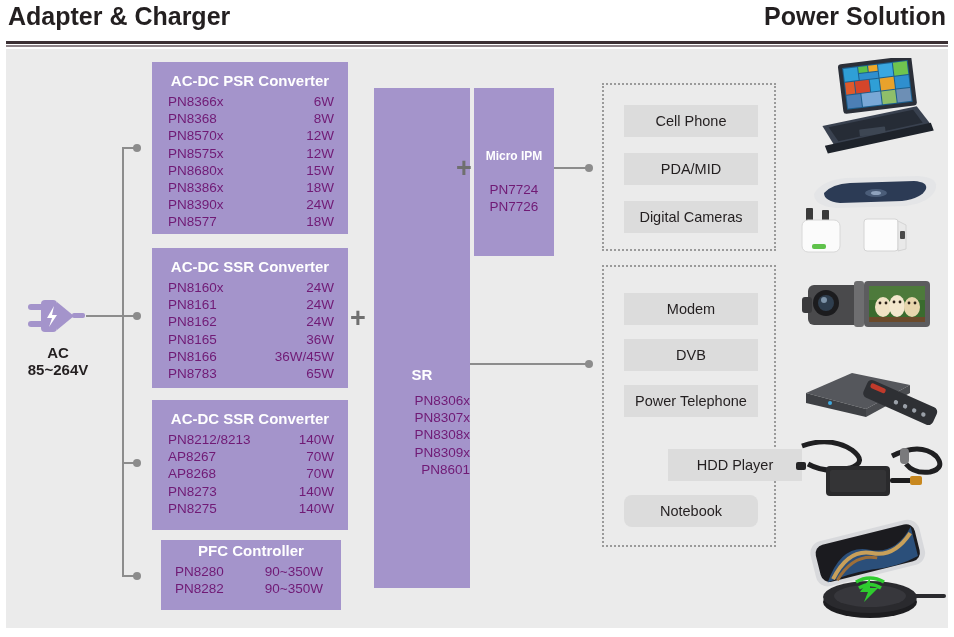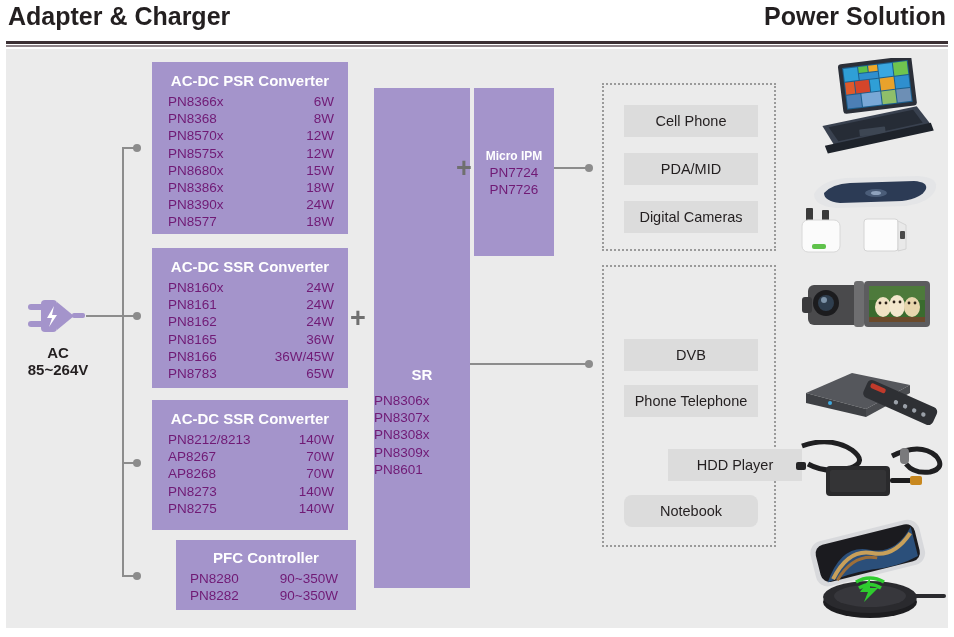--- a/index.html
+++ b/index.html
@@ -22,33 +22,33 @@
   .pblock .ttl{color:#ffffff;font-weight:bold;text-align:center;font-size:15px;line-height:17px;}
   .rows{margin-top:4px;}
   .row{display:flex;justify-content:space-between;color:#701a75;font-size:13.5px;line-height:17.2px;padding:0 14px 0 16px;white-space:nowrap;}
   .row .pn{text-align:left;}
   .row .wt{text-align:right;}
 
   
   #blk-psr{left:152px;top:62px;width:196px;height:172px;padding-top:10px;}
   #blk-ssr1{left:152px;top:248px;width:196px;height:140px;padding-top:10px;}
   #blk-ssr2{left:152px;top:400px;width:196px;height:130px;padding-top:10px;}
-  #blk-pfc{left:176px;top:540px;width:180px;height:70px;padding-top:9px;}
+  #blk-pfc{left:161px;top:540px;width:180px;height:70px;padding-top:2px;}
   #blk-pfc .row{padding:0 18px 0 14px;}
 
   
   #blk-sr{left:374px;top:88px;width:96px;height:500px;}
   #blk-sr .ttl{position:absolute;left:0;right:0;top:278px;}
   #blk-sr .rows{position:absolute;left:0;right:0;top:300px;}
-  #blk-sr .row{justify-content:flex-start;padding:0;font-size:13.5px;}
+  #blk-sr .row{justify-content:flex-end;padding:0;font-size:13.5px;}
 
   
   #blk-ipm{left:474px;top:88px;width:80px;height:168px;}
   #blk-ipm .ttl{position:absolute;left:0;right:0;top:60px;font-size:12px;}
-  #blk-ipm .rows{position:absolute;left:0;right:0;top:72px;}
+  #blk-ipm .rows{position:absolute;left:0;right:0;top:89px;}
   #blk-ipm .row{justify-content:center;padding:0;}
 
   
   .plus{position:absolute;color:#6f6f6f;font-size:27px;font-weight:bold;line-height:1;}
   #plus-1{left:350px;top:305px;}
   #plus-2{left:456px;top:155px;}
 
   
   .ln{position:absolute;background:#8c8c8c;}
   .lnh{height:2px;}
@@ -272,22 +272,23 @@
   <div class="plus" id="plus-1">+</div>
   <div class="plus" id="plus-2">+</div>
 
   <div class="dgroup" id="grp-1">
     <div class="abox" style="top:20px;">Cell Phone</div>
     <div class="abox" style="top:68px;">PDA/MID</div>
     <div class="abox" style="top:116px;">Digital Cameras</div>
   </div>
 
   <div class="dgroup" id="grp-2">
+    <div class="abox" style="top:26px;">Modem</div>
     <div class="abox" style="top:72px;">DVB</div>
-    <div class="abox" style="top:118px;">Phone Telephone</div>
+    <div class="abox" style="top:118px;">Power Telephone</div>
     <div class="abox" style="top:182px;margin-left:44px;">HDD Player</div>
     <div class="abox" style="top:228px;border-radius:8px;">Notebook</div>
   </div>
 
   <svg class="img" id="dev-laptop" viewBox="0 0 130 110">
     <g transform="rotate(-7 65 40)">
       <rect x="30" y="2" width="74" height="50" rx="3" fill="#2b2f38"></rect>
       <rect x="34" y="6" width="66" height="42" fill="#1b5e8c"></rect>
       <rect x="35" y="7" width="14" height="13" fill="#2f9fd6"></rect>
       <rect x="50" y="7" width="9" height="6" fill="#5cc14a"></rect>

